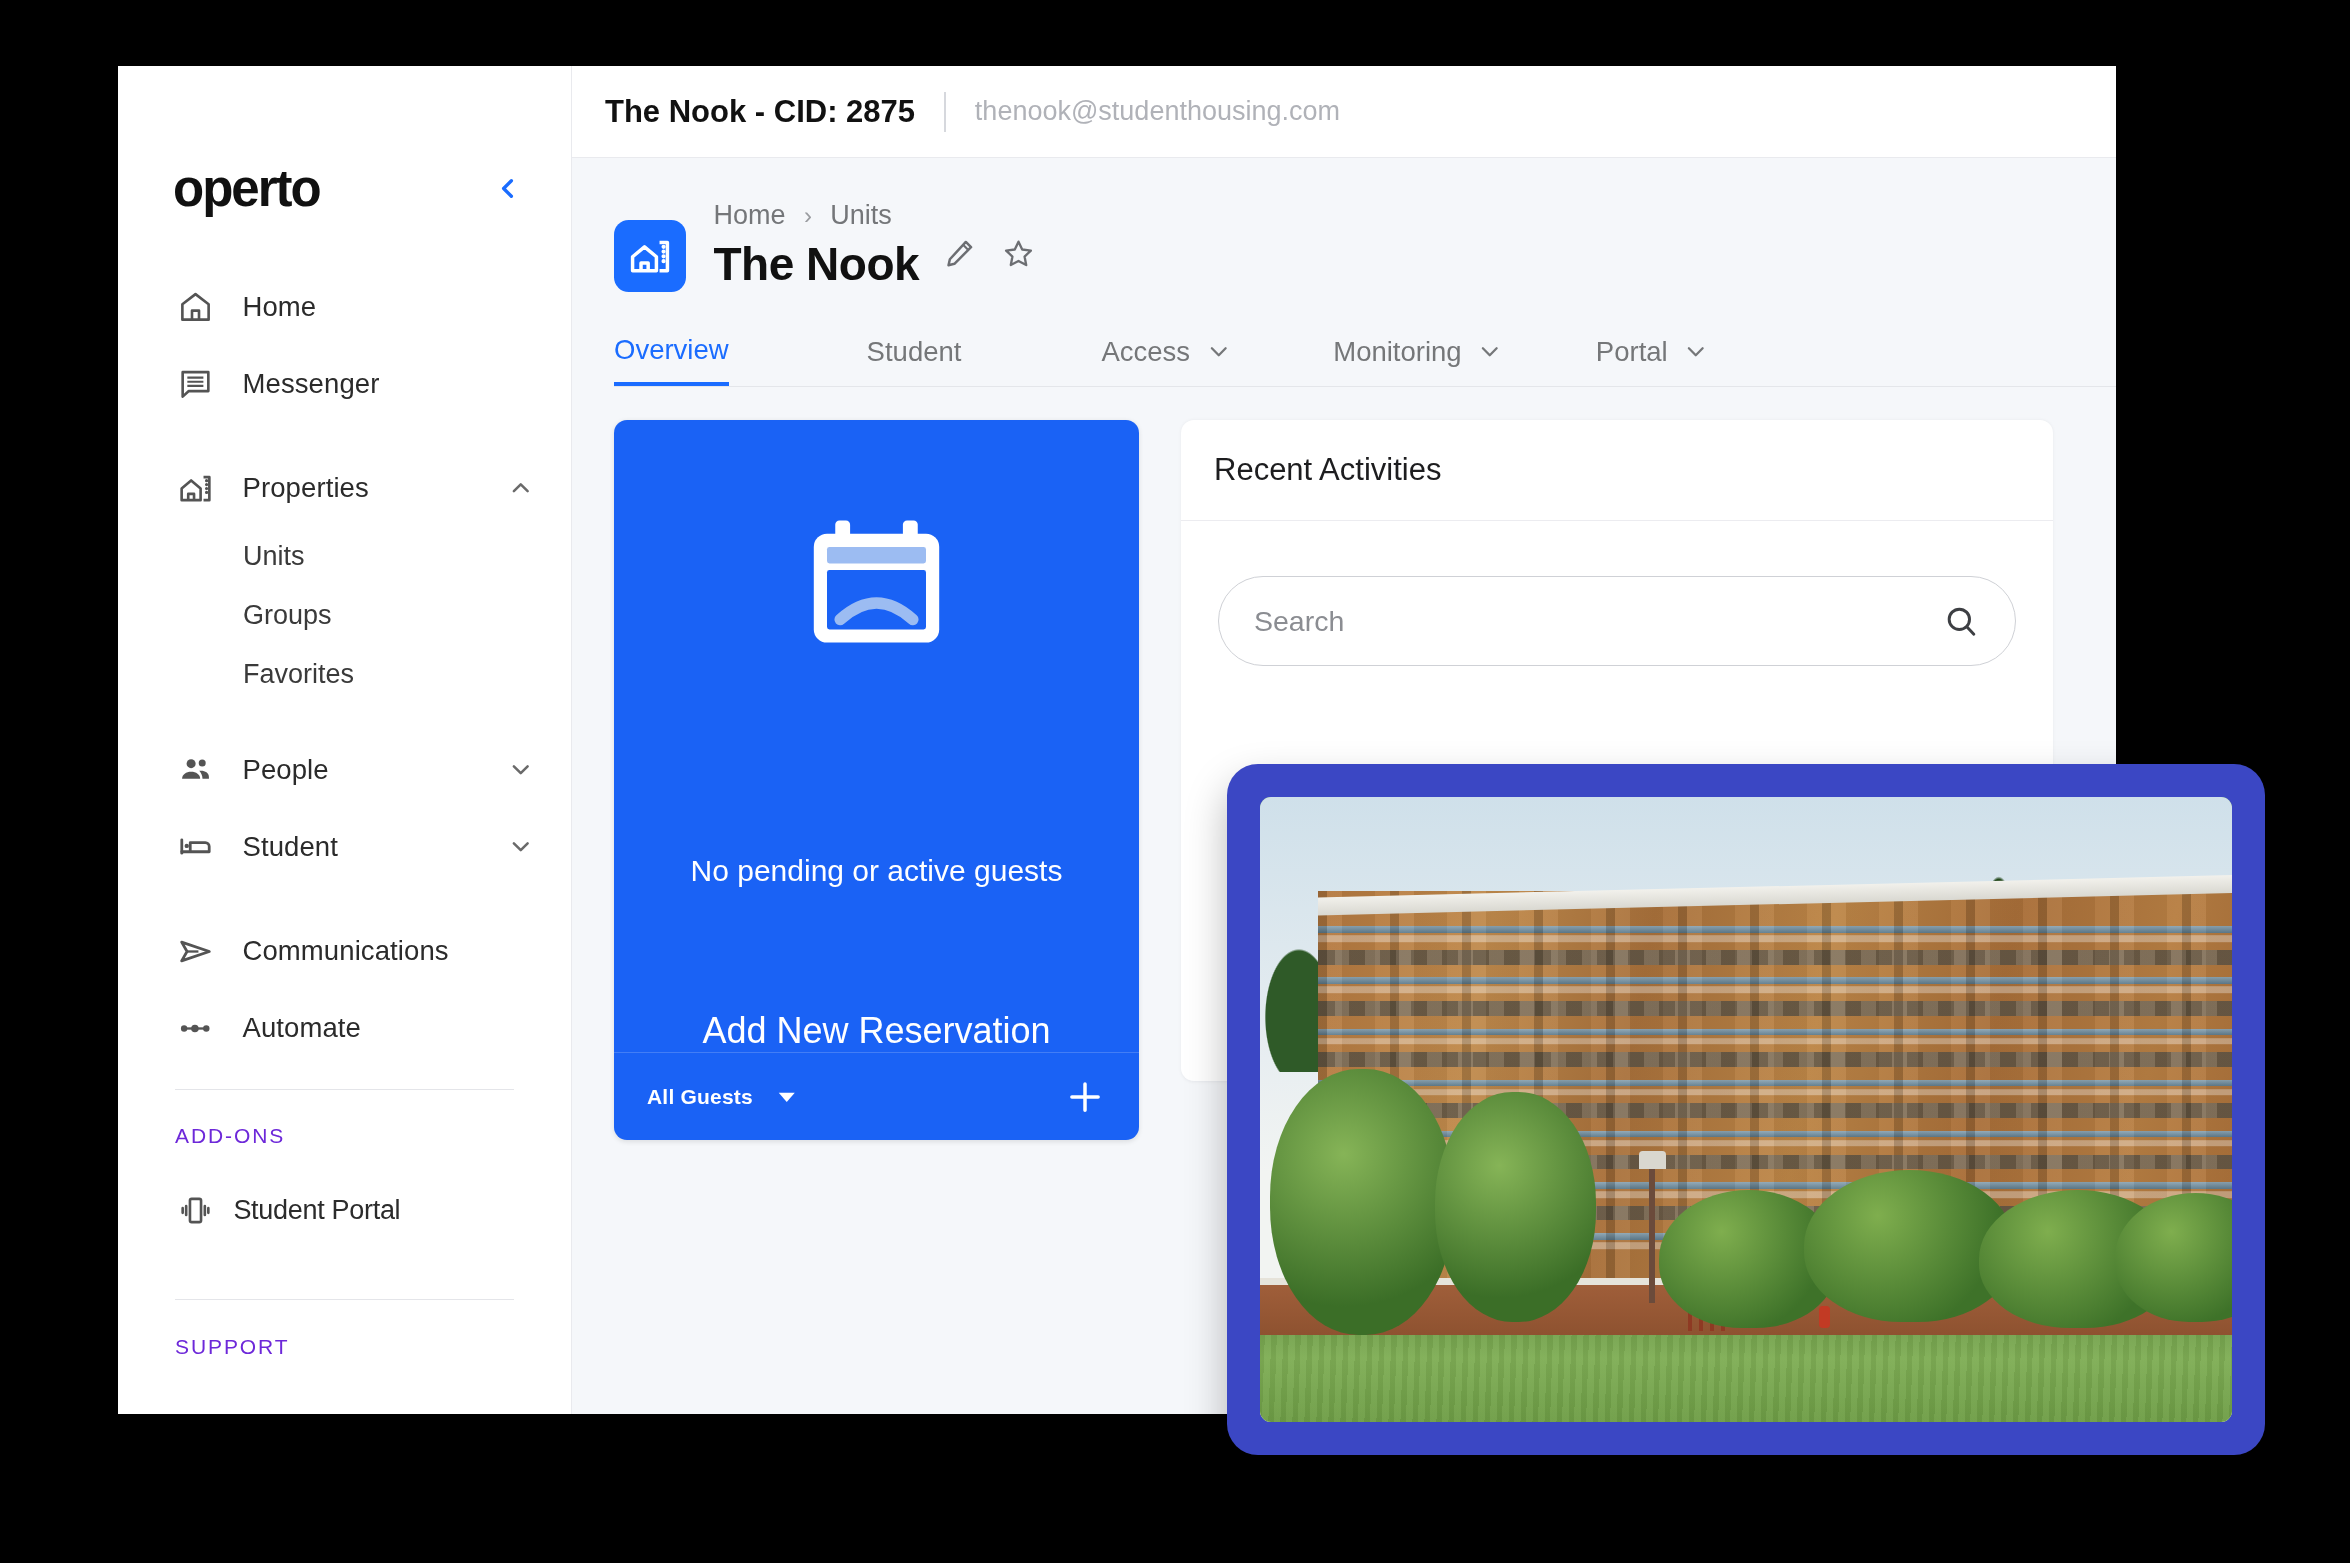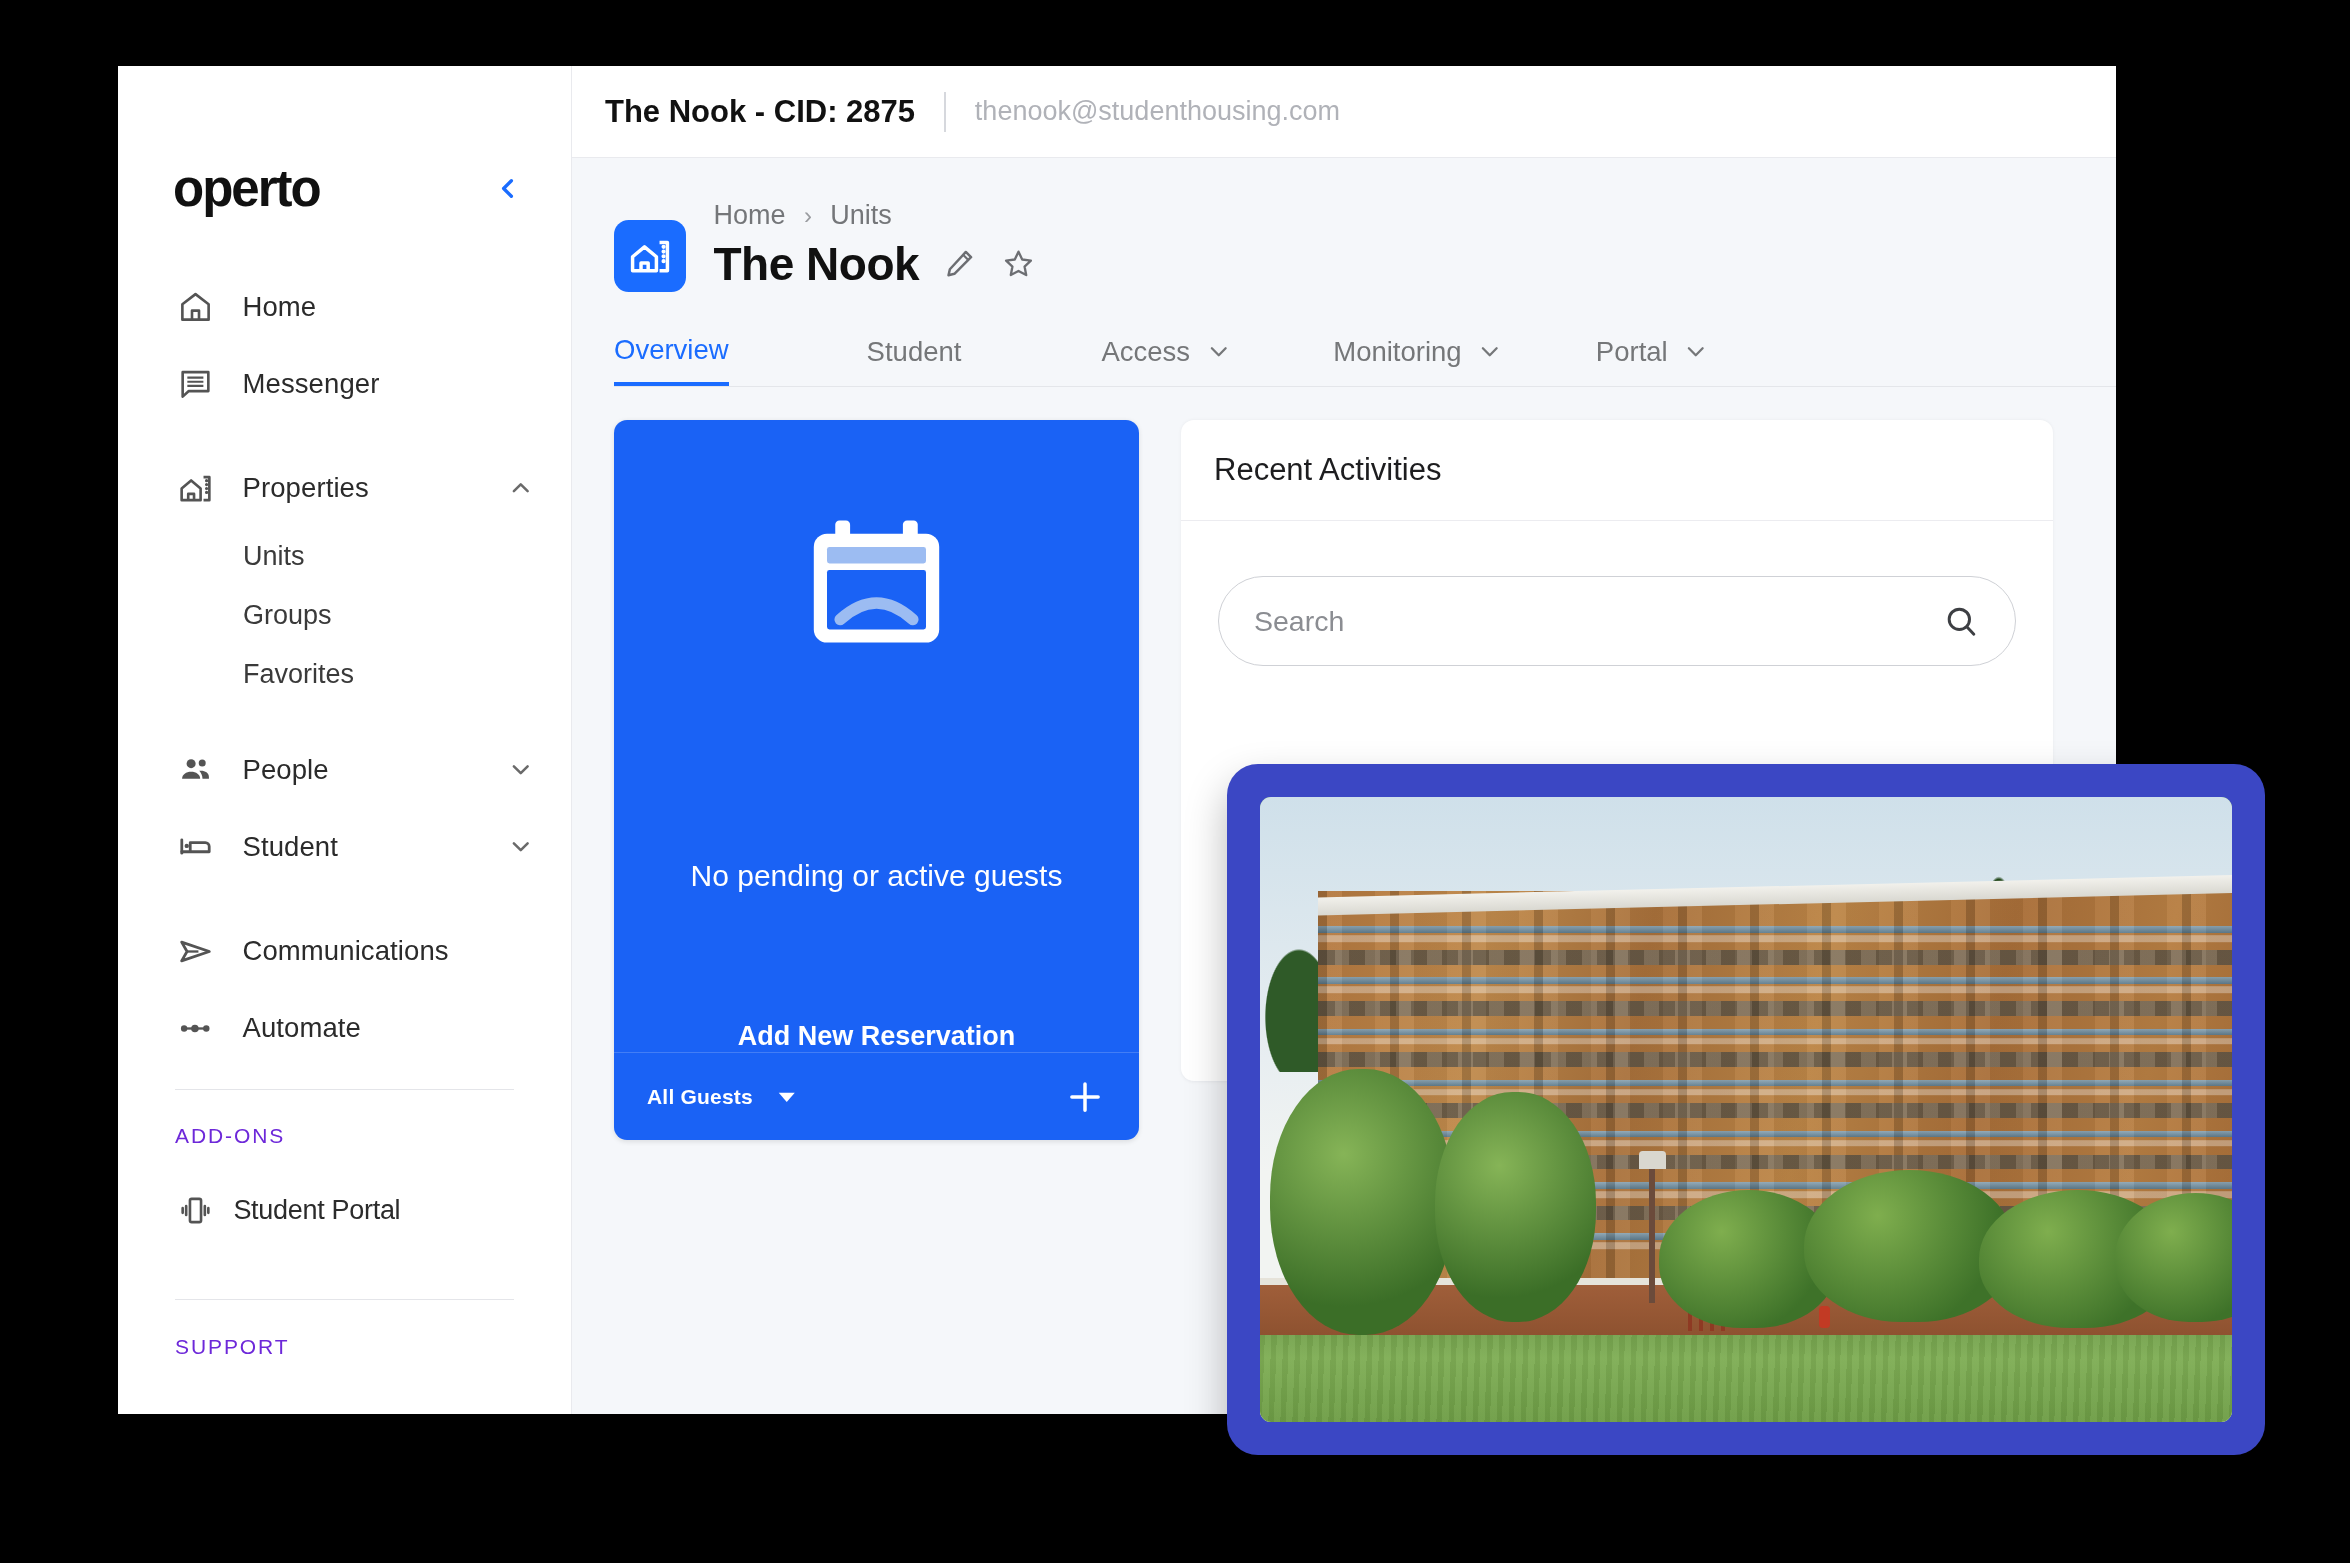--- a/index.html
+++ b/index.html
@@ -103,21 +103,21 @@
   .unit-avatar {
     width: 72px; height: 72px; border-radius: 14.7px;
     background: #1a6cff; display: flex; align-items: center; justify-content: center;
     flex: 0 0 72px; margin-top: 20px;
   }
   .unit-avatar svg { width: 44px; height: 44px; }
   .crumb-texts { margin-left: 27.5px; }
   .breadcrumb { display: flex; align-items: center; gap: 18.4px; }
   .crumb-link { font-size: 27px; color: #747679; cursor: pointer; }
   .crumb-arrow { color: #9a9ca0; font-size: 24px; }
-  .title-row { display: flex; align-items: center; margin-top: 5.5px; }
+  .title-row { display: flex; align-items: flex-start; margin-top: 5.5px; }
   .page-title { font-size: 46px; font-weight: 700; color: #111; letter-spacing: -0.5px; }
   .title-ico { margin-left: 24px; color: #6c6e72; display:flex; cursor: pointer; }
   .title-ico svg { width: 33px; height: 33px; }
   .title-ico.star { margin-left: 26px; }
 
   #tabs {
     display: flex; align-items: flex-end;
     margin: 33px 0 0 42px;
     border-bottom: 0.9px solid #e4e6ea;
     height: 62px;
@@ -150,21 +150,21 @@
     overflow: hidden;
   }
   .guest-body {
     padding: 84px 0 0 0;
     display: flex; flex-direction: column; align-items: center;
     height: 632px;
     justify-content: space-between;
   }
   .cal-ico { width: 165px; height: 165px; }
   .guest-empty { margin-top: 62px; font-size: 30px; color: #ffffff; font-weight: 400; }
-  .guest-add { font-size: 27px; font-weight: 700; color: #ffffff; cursor: pointer; }
+  .guest-add { font-size: 36px; font-weight: 400; color: #ffffff; cursor: pointer; }
   .guest-footer {
     margin-top: auto; height: 88px;
     border-top: 0.9px solid rgba(255,255,255,.18);
     display: flex; align-items: center; padding: 0 33px;
   }
   .all-guests { font-size: 21px; font-weight: 700; letter-spacing: 0.2px; }
   .ag-caret { margin-left: 20px; display:flex; }
   .plus-btn { margin-left: auto; display: flex; cursor: pointer; }
 
   .unit-details-card {

